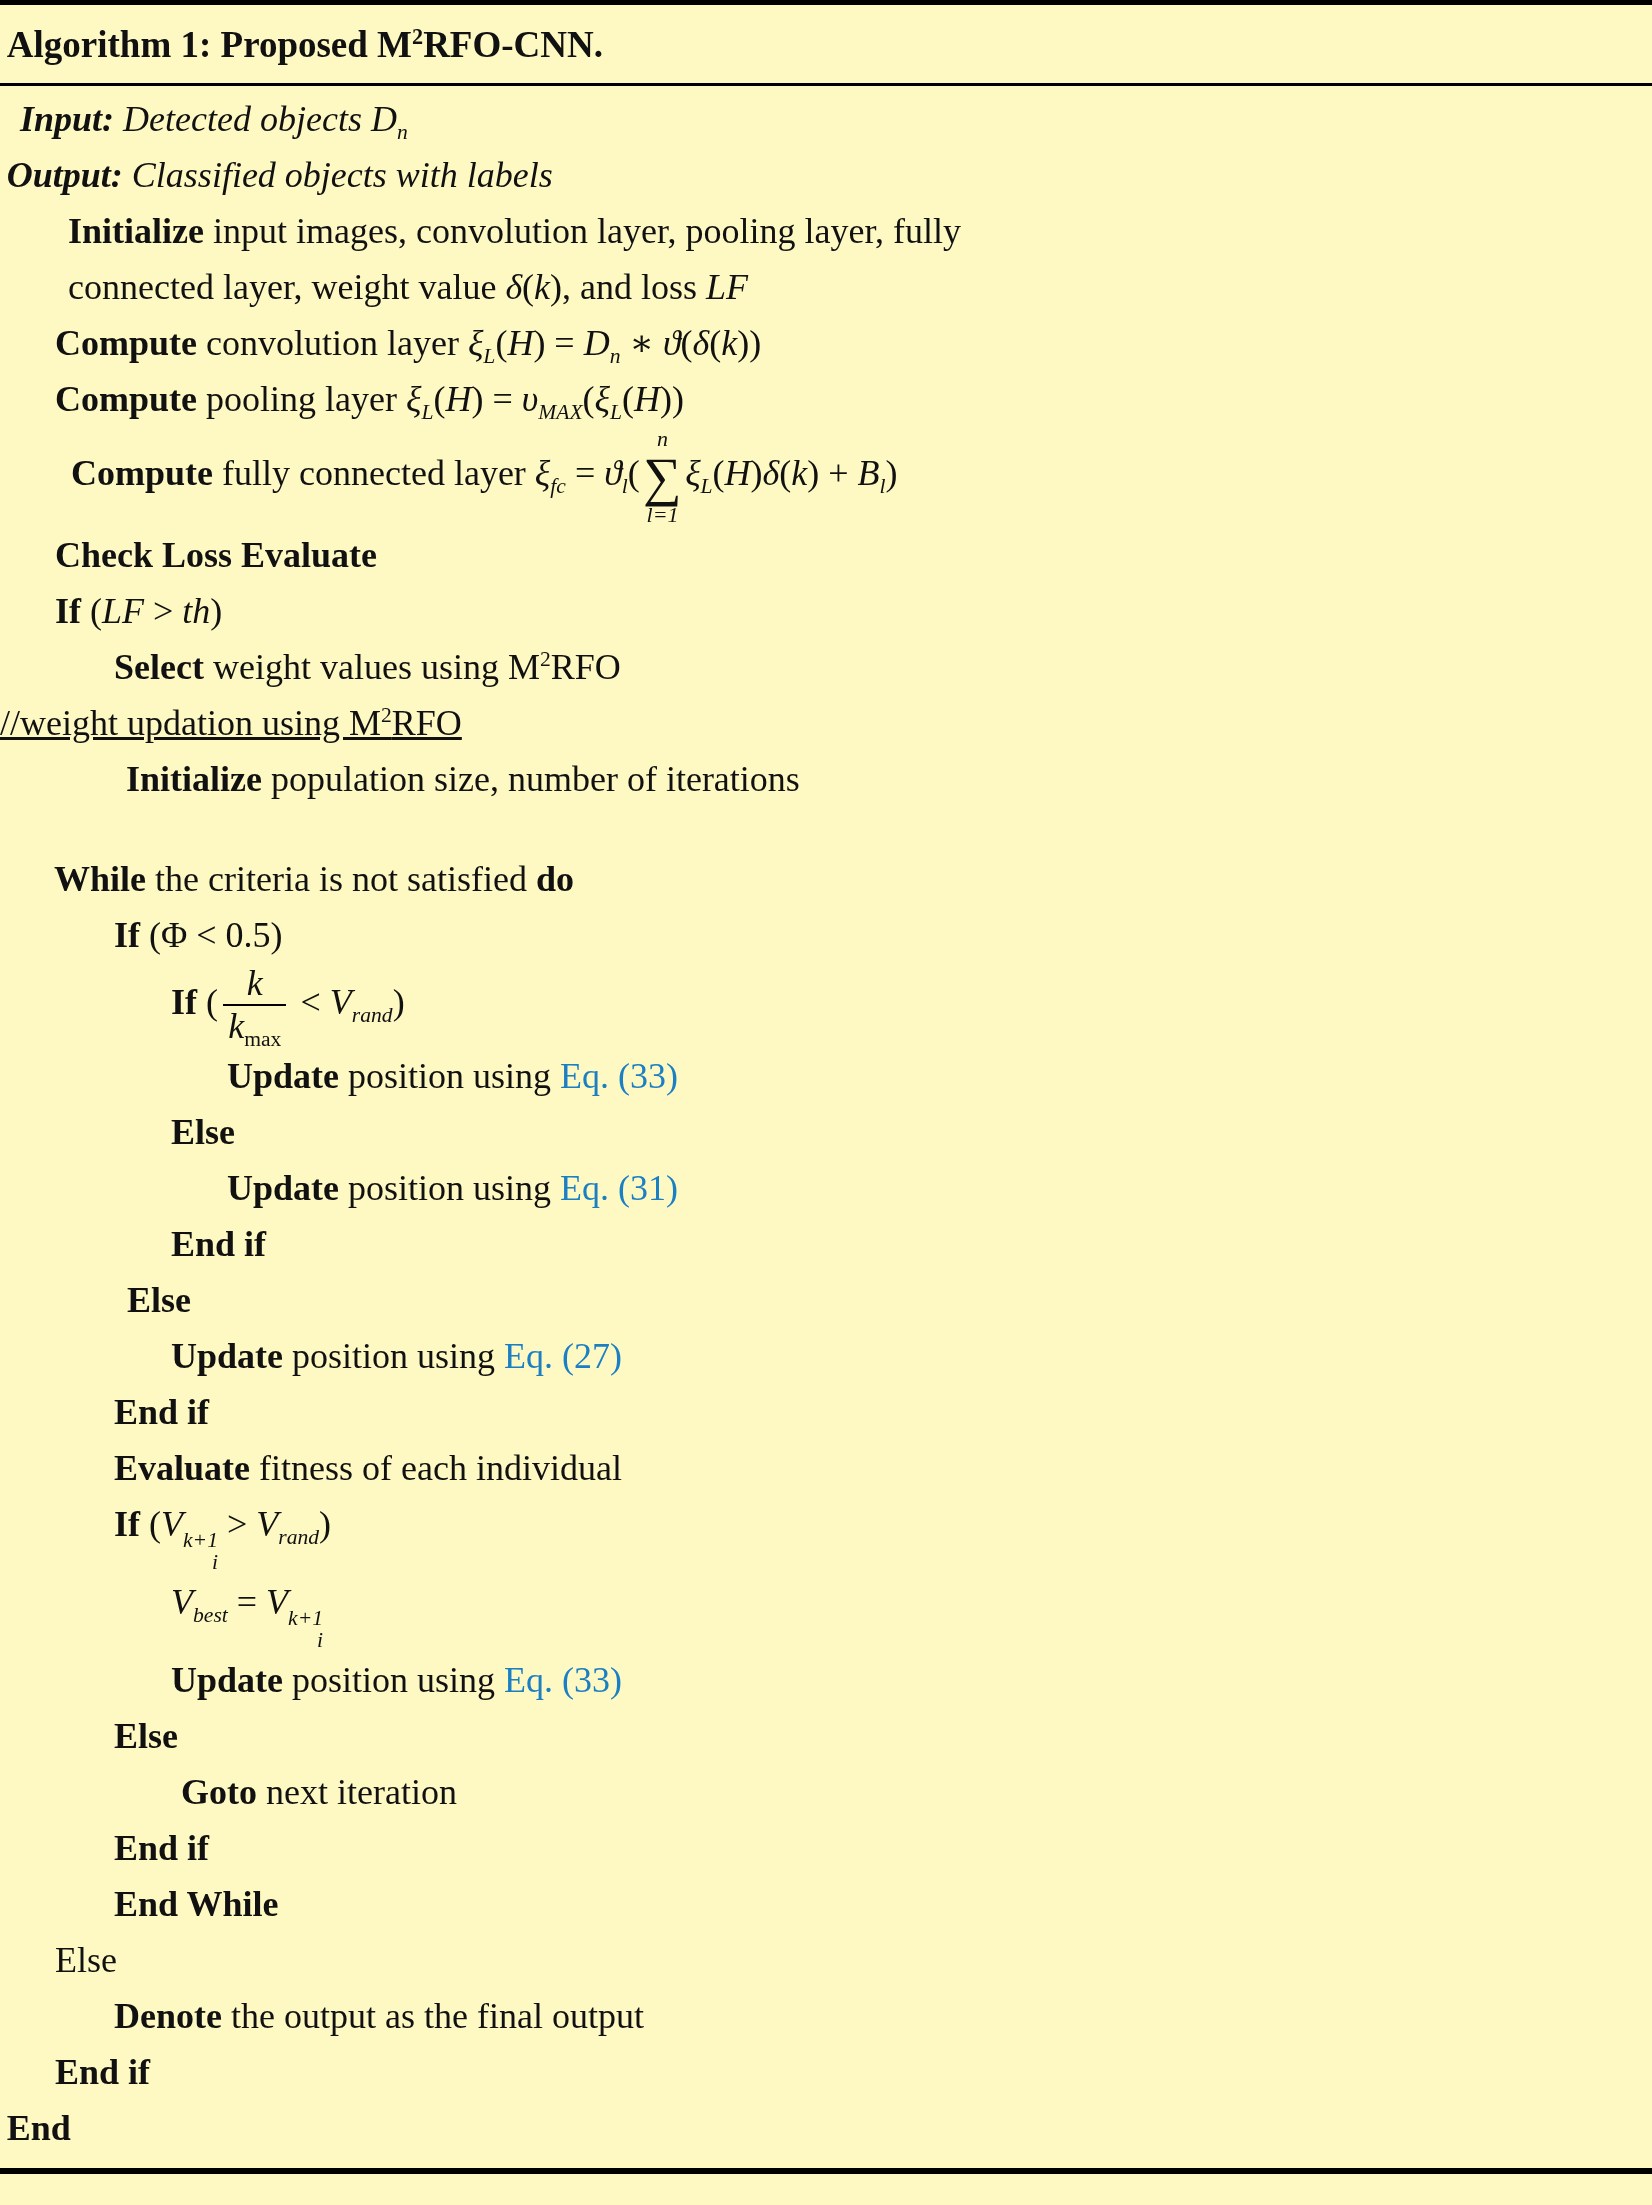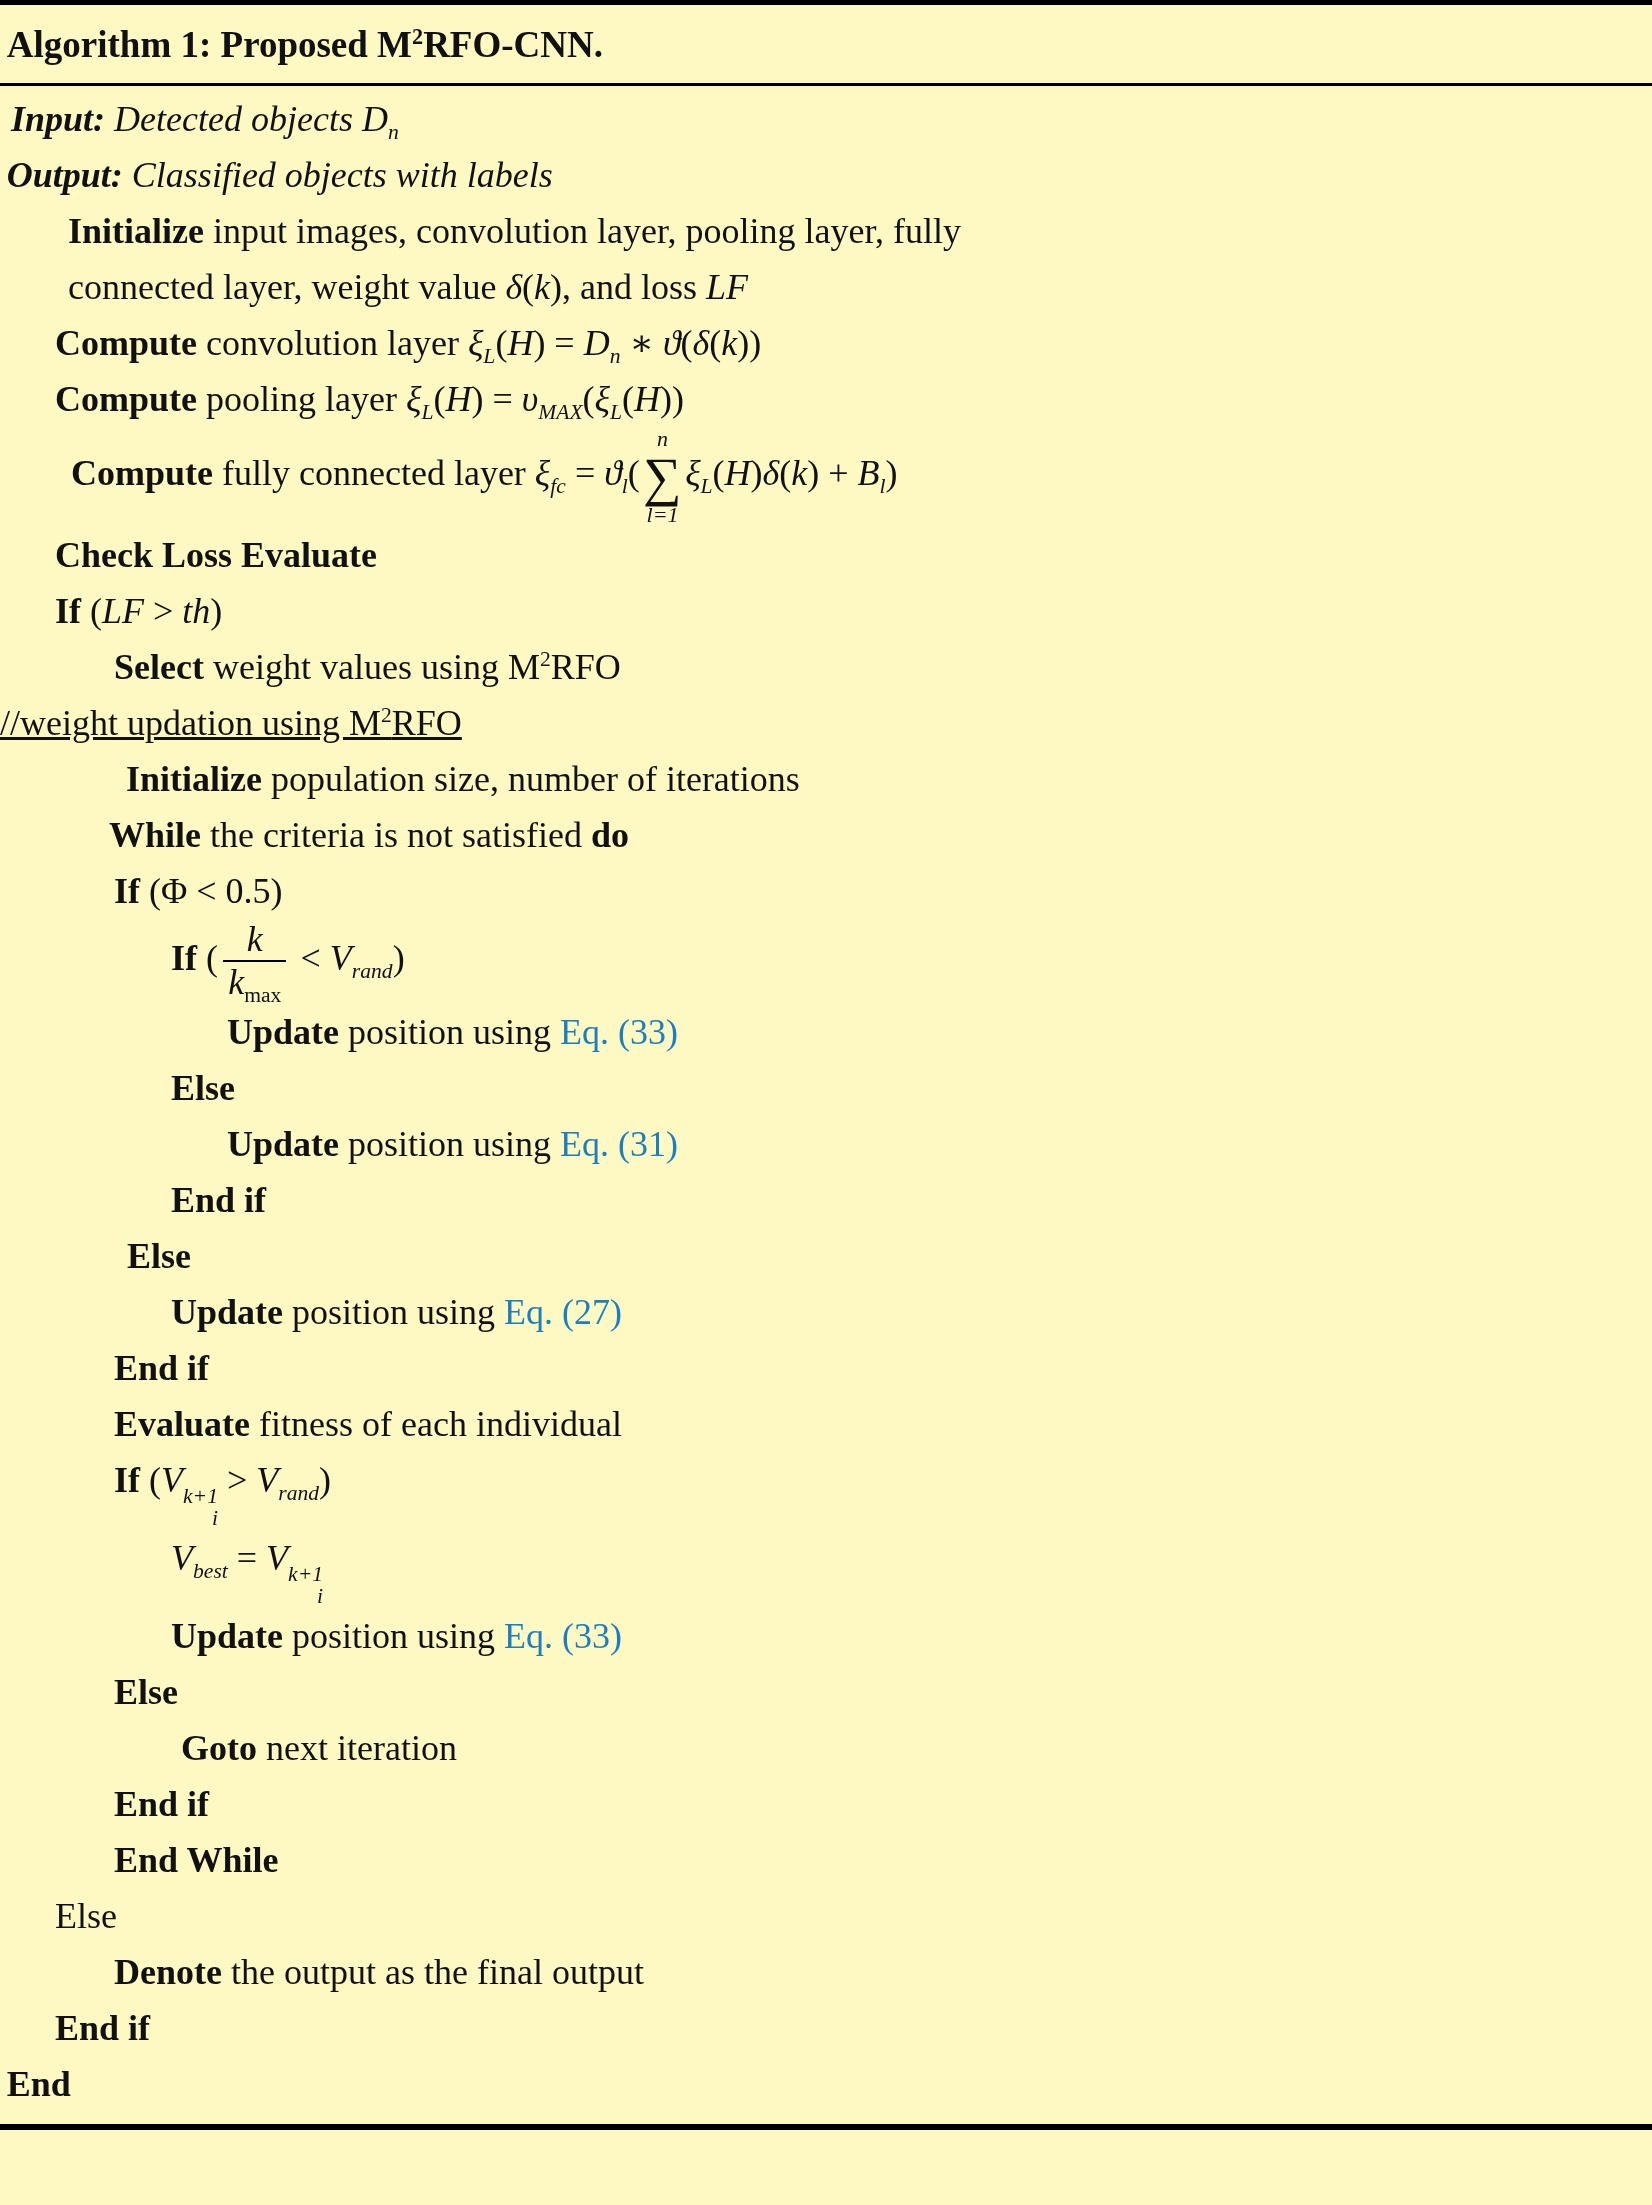--- a/index.html
+++ b/index.html
@@ -54,37 +54,37 @@
   .bigsum .sigma{font-size:54px;line-height:0.95;font-style:normal;}
 </style>
 </head>
 <body>
 
 <div id="page">
   <div class="rule-top"></div>
   <div id="title-line"><span><span class="s-b">Algorithm 1: Proposed M</span><span class="sup s-b">2</span></span><span><span class="s-b">RFO-CNN.</span></span></div>
   <div class="rule-mid"></div>
   <div id="algo-body">
-      <div class="line" style="padding-left: 11px;"><span><span class="s-bi">Input:</span></span><span><span class="s-i"> Detected objects </span></span><span><span class="s-i">D</span><span class="sub s-i">n</span></span></div>
+      <div class="line" style="padding-left: 20px;"><span><span class="s-bi">Input:</span></span><span><span class="s-i"> Detected objects </span></span><span><span class="s-i">D</span><span class="sub s-i">n</span></span></div>
       <div class="line" style="padding-left: 6.8px;"><span><span class="s-bi">Output:</span></span><span><span class="s-i"> Classified objects with labels</span></span></div>
       <div class="line" style="padding-left: 68px;"><span><span class="s-b">Initialize</span></span><span><span class="s-n"> input images, convolution layer, pooling layer, fully</span></span></div>
       <div class="line" style="padding-left: 68px;"><span><span class="s-n">connected layer, weight value </span></span><span><span class="s-i">δ</span></span><span><span class="s-n">(</span></span><span><span class="s-i">k</span></span><span><span class="s-n">)</span></span><span><span class="s-n">, and loss </span></span><span><span class="s-i">LF</span></span></div>
       <div class="line" style="padding-left: 55px;"><span><span class="s-b">Compute</span></span><span><span class="s-n"> convolution layer </span></span><span><span class="s-i">ξ</span><span class="sub s-i">L</span></span><span><span class="s-n">(</span></span><span><span class="s-i">H</span></span><span><span class="s-n">) = </span></span><span><span class="s-i">D</span><span class="sub s-i">n</span></span><span><span class="s-n"> ∗ </span></span><span><span class="s-i">ϑ</span></span><span><span class="s-n">(</span></span><span><span class="s-i">δ</span></span><span><span class="s-n">(</span></span><span><span class="s-i">k</span></span><span><span class="s-n">))</span></span></div>
       <div class="line" style="padding-left: 55px;"><span><span class="s-b">Compute</span></span><span><span class="s-n"> pooling layer </span></span><span><span class="s-i">ξ</span><span class="sub s-i">L</span></span><span><span class="s-n">(</span></span><span><span class="s-i">H</span></span><span><span class="s-n">) = </span></span><span><span class="s-i">υ</span><span class="sub s-i">MAX</span></span><span><span class="s-n">(</span></span><span><span class="s-i">ξ</span><span class="sub s-i">L</span></span><span><span class="s-n">(</span></span><span><span class="s-i">H</span></span><span><span class="s-n">))</span></span></div>
       <div class="line" style="padding-left: 71px;"><span><span class="s-b">Compute</span></span><span><span class="s-n"> fully connected layer </span></span><span><span class="s-i">ξ</span><span class="sub s-i">fc</span></span><span><span class="s-n"> = </span></span><span><span class="s-i">ϑ</span><span class="sub s-i">l</span></span><span><span class="s-n">(</span></span><span class="bigsum">
           <span class="limit">n</span>
           <span class="sigma">∑</span>
           <span class="limit">l=1</span>
         </span><span><span class="s-i">ξ</span><span class="sub s-i">L</span></span><span><span class="s-n">(</span></span><span><span class="s-i">H</span></span><span><span class="s-n">)</span></span><span><span class="s-i">δ</span></span><span><span class="s-n">(</span></span><span><span class="s-i">k</span></span><span><span class="s-n">) + </span></span><span><span class="s-i">B</span><span class="sub s-i">l</span></span><span><span class="s-n">)</span></span></div>
       <div class="line" style="padding-left: 55px;"><span><span class="s-b">Check Loss Evaluate</span></span></div>
       <div class="line" style="padding-left: 55px;"><span><span class="s-b">If</span></span><span><span class="s-n"> (</span></span><span><span class="s-i">LF</span></span><span><span class="s-n"> &gt; </span></span><span><span class="s-i">th</span></span><span><span class="s-n">)</span></span></div>
       <div class="line" style="padding-left: 114px;"><span><span class="s-b">Select</span></span><span><span class="s-n"> weight values using M</span><span class="sup s-n">2</span></span><span><span class="s-n">RFO</span></span></div>
       <div class="line" style=" text-decoration: underline;"><span><span class="s-n">//weight updation using M</span><span class="sup s-n">2</span></span><span><span class="s-n">RFO</span></span></div>
       <div class="line" style="padding-left: 114px; margin-left: 12px;"><span><span class="s-b">Initialize</span></span><span><span class="s-n"> population size, number of iterations</span></span></div>
-      <div class="line" style="padding-left: 109px;"><span><span class="s-b">While</span></span><span><span class="s-n"> the criteria is not satisfied </span></span><span><span class="s-b">do</span></span></div>
+      <div class="line" style="padding-left: 54px; margin-top: 44px;"><span><span class="s-b">While</span></span><span><span class="s-n"> the criteria is not satisfied </span></span><span><span class="s-b">do</span></span></div>
       <div class="line" style="padding-left: 114px;"><span><span class="s-b">If</span></span><span><span class="s-n"> (Φ &lt; 0.5)</span></span></div>
       <div class="line" style="padding-left: 171px;"><span><span class="s-b">If</span></span><span><span class="s-n"> (</span></span><span class="frac">
           <span class="num"><span><span class="s-i">k</span></span></span>
           <span class="den"><span><span class="s-i">k</span><span class="sub s-n">max</span></span></span>
         </span><span><span class="s-n"> &lt; </span></span><span><span class="s-i">V</span><span class="sub s-i">rand</span></span><span><span class="s-n">)</span></span></div>
       <div class="line" style="padding-left: 227px;"><span><span class="s-b">Update</span></span><span><span class="s-n"> position using </span></span><span><span class="s-l" style="color: rgb(27, 127, 195);">Eq. (33)</span></span></div>
       <div class="line" style="padding-left: 171px;"><span><span class="s-b">Else</span></span></div>
       <div class="line" style="padding-left: 227px;"><span><span class="s-b">Update</span></span><span><span class="s-n"> position using </span></span><span><span class="s-l" style="color: rgb(27, 127, 195);">Eq. (31)</span></span></div>
       <div class="line" style="padding-left: 171px;"><span><span class="s-b">End if</span></span></div>
       <div class="line" style="padding-left: 127px;"><span><span class="s-b">Else</span></span></div>

